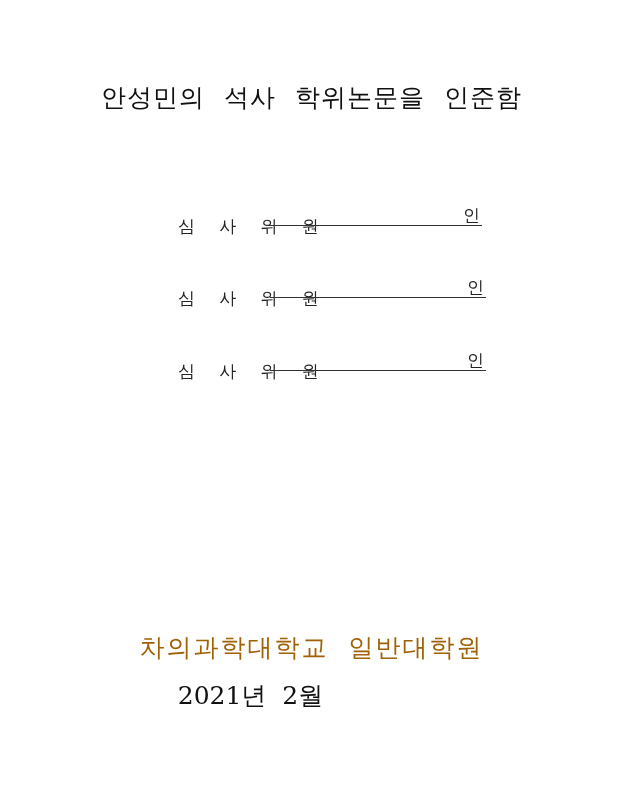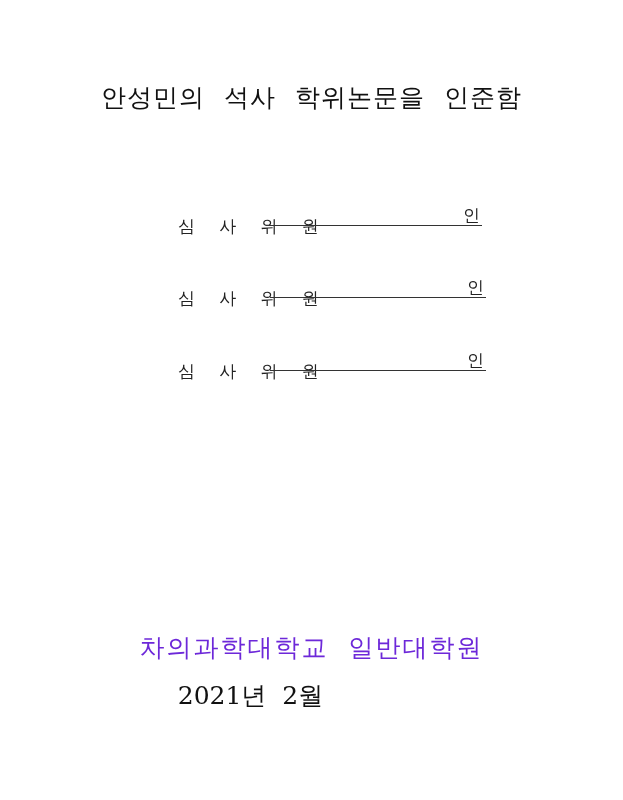--- a/index.html
+++ b/index.html
@@ -71,21 +71,21 @@
       position: absolute;
       left: 0;
       top: 628px;
       width: 623px;
       text-align: center;
       font-family: "DejaVu Sans", "Liberation Sans", sans-serif;
       font-size: 25px;
       letter-spacing: 2px;
       word-spacing: 10px;
       line-height: 40px;
-      color: #6d28d9;
+      color: #a16207;
     }
     .footer-date {
       position: absolute;
       left: 0;
       top: 676px;
       width: 501px;
       text-align: center;
       font-family: "DejaVu Serif", "Liberation Serif", serif;
       font-size: 25px;
       word-spacing: 8px;

